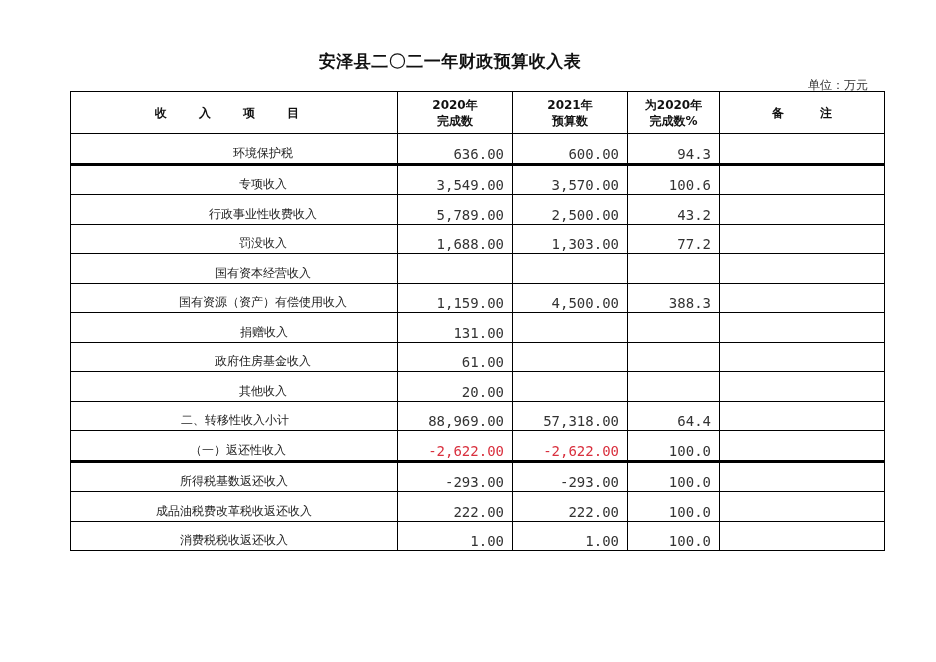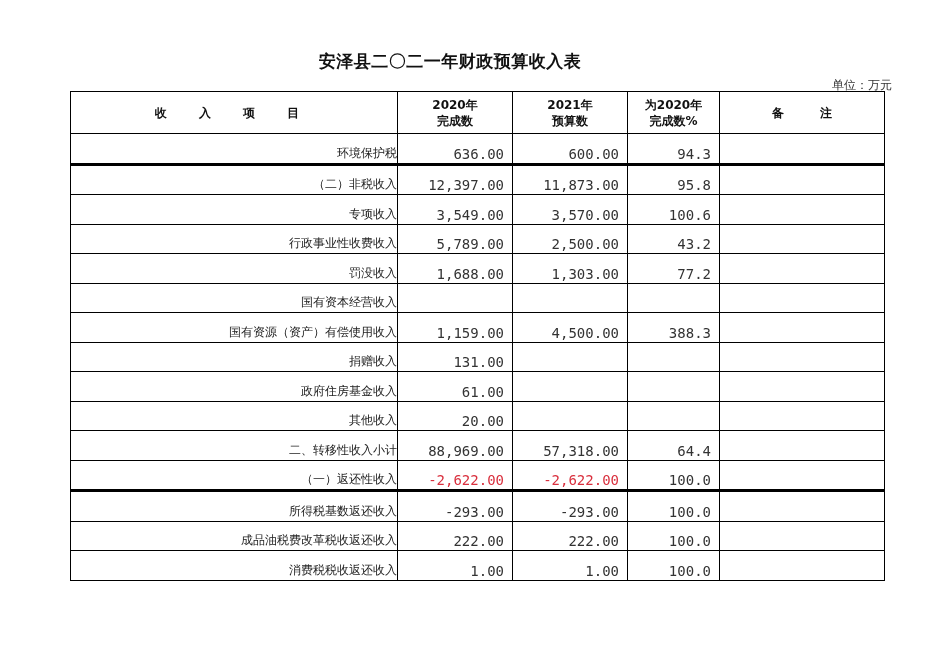--- a/index.html
+++ b/index.html
@@ -1,28 +1,28 @@
 <!DOCTYPE html>
 <html><head>
   <meta charset="utf-8">
   <style>
     html, body { margin: 0; padding: 0; background: #ffffff; }
     body { width: 936px; height: 662px; position: relative; overflow: hidden;
       font-family: "DejaVu Serif", "Liberation Serif", serif; color: #222; }
     .title { position: absolute; left: 0; width: 900px; top: 50px; text-align: center;
       font-family: "DejaVu Sans", "Liberation Sans", sans-serif; font-weight: bold;
       font-size: 17px; color: #111; letter-spacing: 0.5px; }
-    .unit { position: absolute; right: 44px; top: 77px; font-size: 12px; color: #333; }
+    .unit { position: absolute; right: 68px; top: 77px; font-size: 12px; color: #333; }
     table { position: absolute; left: 70px; top: 91px; border-collapse: collapse;
       table-layout: fixed; width: 814px; }
     td, th { border: 1px solid #000; padding: 0; font-size: 12px; }
     th { font-family: "DejaVu Sans", "Liberation Sans", sans-serif; font-weight: bold;
       font-size: 12px; line-height: 16px; height: 41px; text-align: center; color: #111; }
     td { height: 27.5px; vertical-align: bottom; }
-    td.name { text-align: right; padding-bottom: 1px; }
+    td.name { text-align: center; padding-bottom: 1px; }
     td.num { text-align: right; padding-right: 8px; padding-bottom: 1px;
       font-family: "DejaVu Sans Mono", "Liberation Mono", monospace; font-size: 14px; color: #333; }
     td.neg { color: #d9303e; }
     tr.thick-bottom td { border-bottom: 3px solid #000; }
     .i0 { padding-left: 2px; }
     .i1 { padding-left: 8px; }
     .i2 { }
     .i3 { padding-left: 58px; }
     .sp { letter-spacing: 14px; }
   </style>
@@ -57,27 +57,20 @@
       </th>
       <th>备　　　注</th>
     </tr>
   </thead>
   <tbody>
     <tr class="thick-bottom">
       <td class="name i3">环境保护税</td>
       <td class="num">636.00</td>
       <td class="num">600.00</td>
       <td class="num">94.3</td>
-      <td></td>
-    </tr>
-    <tr>
-      <td class="name i2" style="padding-left:36px">（二）非税收入</td>
-      <td class="num">12,397.00</td>
-      <td class="num">11,873.00</td>
-      <td class="num">95.8</td>
       <td></td>
     </tr>
     <tr>
       <td class="name i3">专项收入</td>
       <td class="num">3,549.00</td>
       <td class="num">3,570.00</td>
       <td class="num">100.6</td>
       <td></td>
     </tr>
     <tr>

